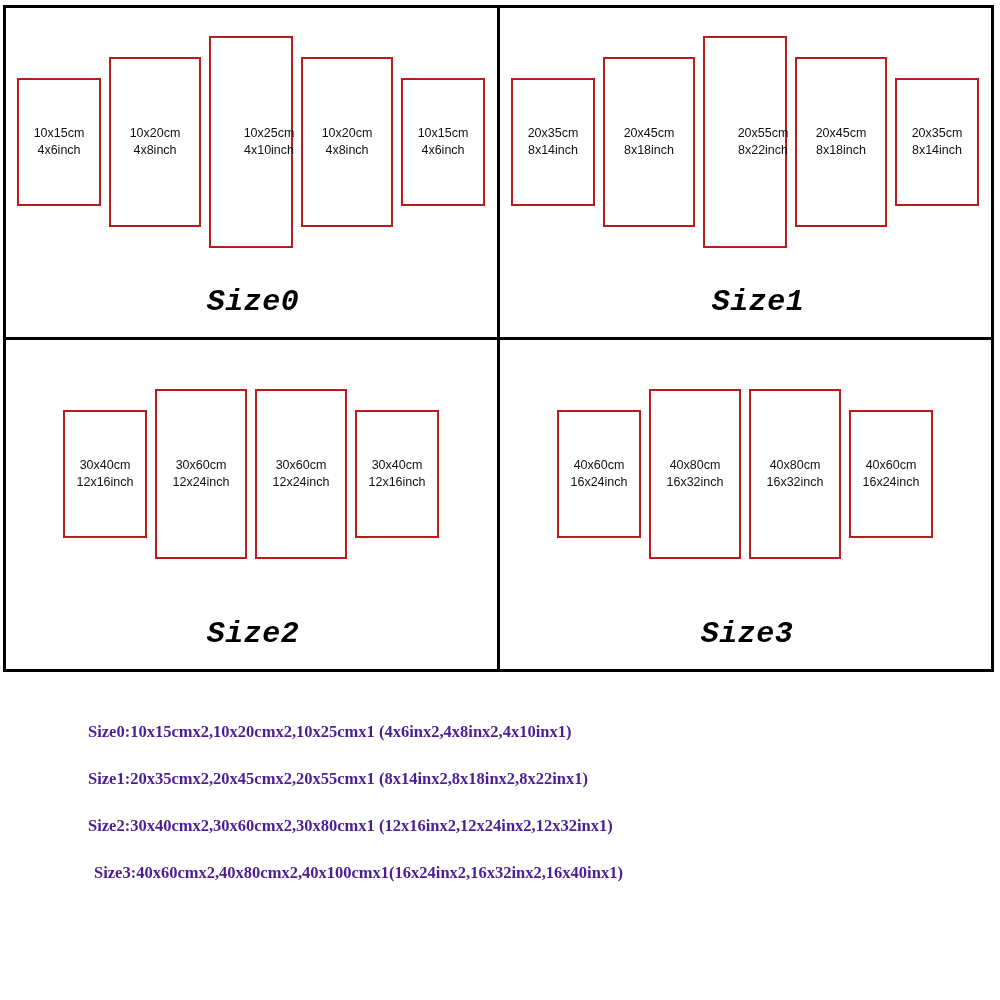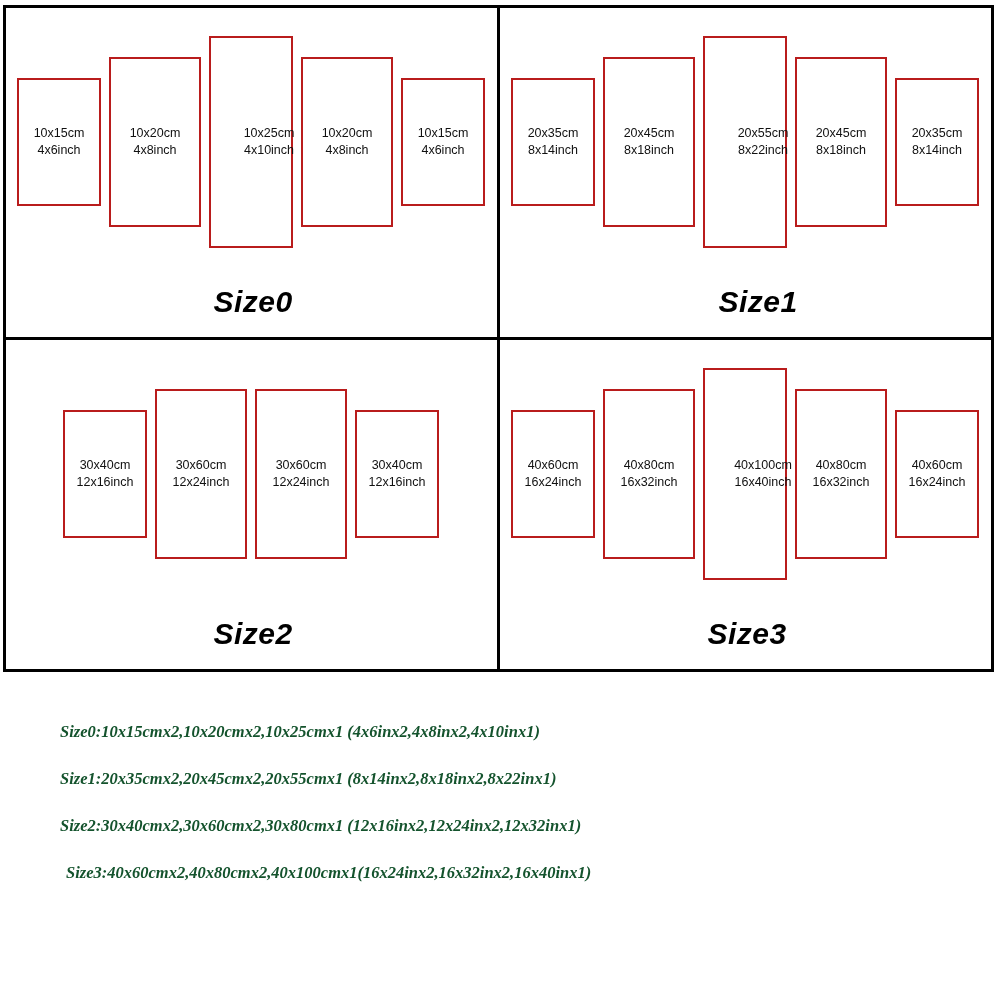--- a/index.html
+++ b/index.html
@@ -80,40 +80,40 @@
 
   .panel-title {
     position: absolute;
     left: 4px;
     right: 0;
     bottom: 18px;
     text-align: center;
     font-size: 30px;
     font-weight: bold;
     font-style: italic;
-    font-family: Liberation Sans, sans-serif;
+    font-family: Liberation Mono, monospace;
     letter-spacing: 0.5px;
   }
   .panel-title.right-shift { padding-left: 22px; }
 
   
   .legend {
     position: absolute;
     left: 60px;
     top: 722px;
     width: 900px;
   }
   .legend-line {
     font-size: 16.5px;
-    font-style: italic;
     font-weight: bold;
     font-family: "Liberation Serif", serif;
-    color: #14532d;
+    color: #4c1d95;
     margin-bottom: 27px;
     white-space: nowrap;
+    margin-left: 28px;
   }
   .legend-line:nth-child(2) { padding-left: 0px; }
   .legend-line:nth-child(3) { padding-left: 0px; }
   .legend-line:nth-child(4) { padding-left: 6px; }
 </style>
 </head>
 <body>
 
 <div id="page">
 
@@ -196,24 +196,20 @@
     <div class="panel">
       <div class="panels-row">
         <div class="frame f-outer">
           <span class="cm">40x60cm</span>
           <span class="inch">16x24inch</span>
         </div>
         <div class="frame f-mid">
           <span class="cm">40x80cm</span>
           <span class="inch">16x32inch</span>
         </div>
-        <div class="frame f-center">
-          <span class="cm">40x100cm</span>
-          <span class="inch">16x40inch</span>
-        </div>
         <div class="frame f-mid">
           <span class="cm">40x80cm</span>
           <span class="inch">16x32inch</span>
         </div>
         <div class="frame f-outer">
           <span class="cm">40x60cm</span>
           <span class="inch">16x24inch</span>
         </div>
       </div>
       <div class="panel-title">Size3</div>

